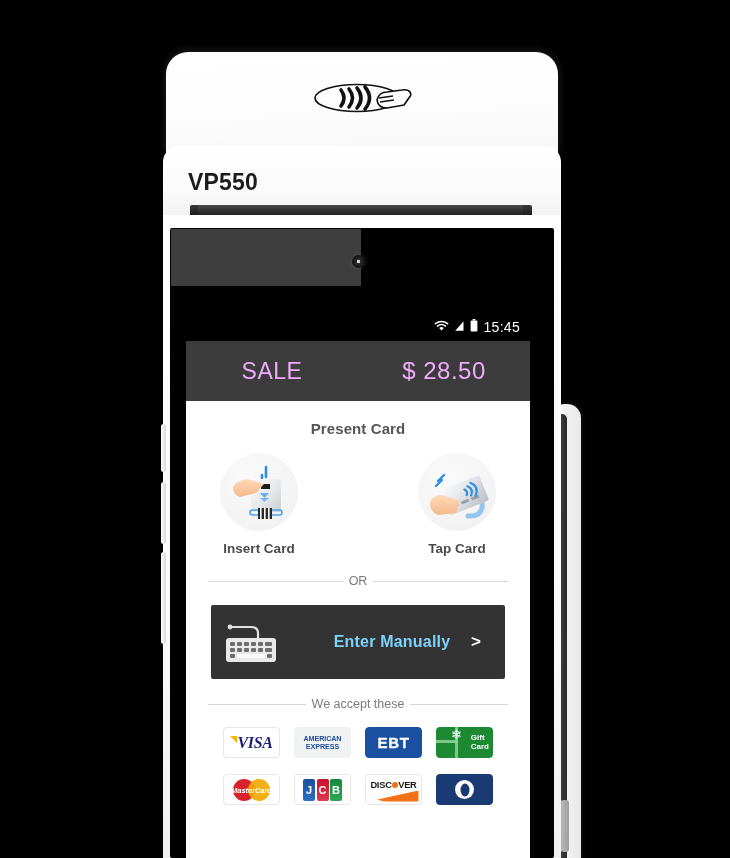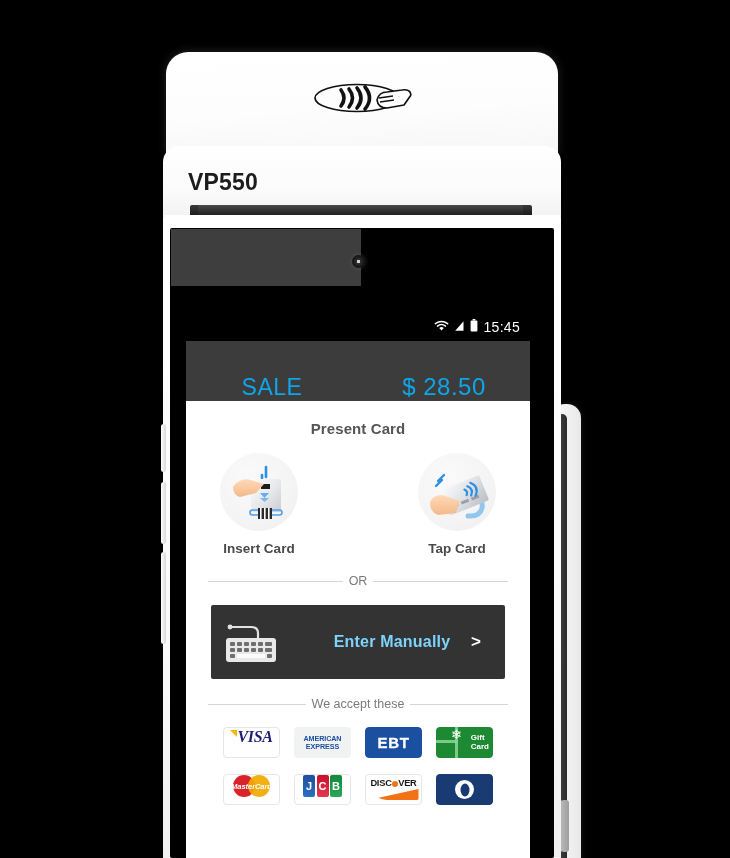--- a/index.html
+++ b/index.html
@@ -120,22 +120,22 @@
     height: 28px; background: #000000;
     display: flex; align-items: center; justify-content: flex-end;
     padding-right: 10px; gap: 5px;
   }
   .statusbar .clock {
     color: #ffffff; font-size: 14px; letter-spacing: .3px;
   }
 
   .header {
     height: 60px; background: #3c3c3c;
-    display: flex; align-items: flex-end;
-    color: #0ea5e9;
+    display: flex; align-items: center;
+    color: #f0abfc;
   }
   .header .sale-label {
     flex: 0 0 50%; text-align: center;
     font-size: 23px; letter-spacing: .5px; font-weight: 400;
   }
   .header .amount {
     flex: 0 0 50%; text-align: center;
     font-size: 24px; letter-spacing: .5px; font-weight: 400;
   }
 
@@ -184,21 +184,21 @@
     color: #ffffff; font-size: 17px; font-weight: 700;
   }
 
   .logos {
     display: flex; justify-content: center; gap: 14px;
     padding-top: 16px;
   }
   .logo {
     width: 57px; height: 31px; border-radius: 4px;
     background: #ffffff; border: 1px solid #e6e6e6;
-    display: flex; align-items: flex-start; justify-content: center;
+    display: flex; align-items: center; justify-content: center;
     overflow: hidden; position: relative;
   }
   .logo.nb { border: none; }
 
   
   .visa-txt {
     font-family: "Liberation Serif", serif;
     font-style: italic; font-weight: 700;
     font-size: 16px; color: #1a1f71; letter-spacing: -.4px;
     position: relative; padding-left: 7px;

